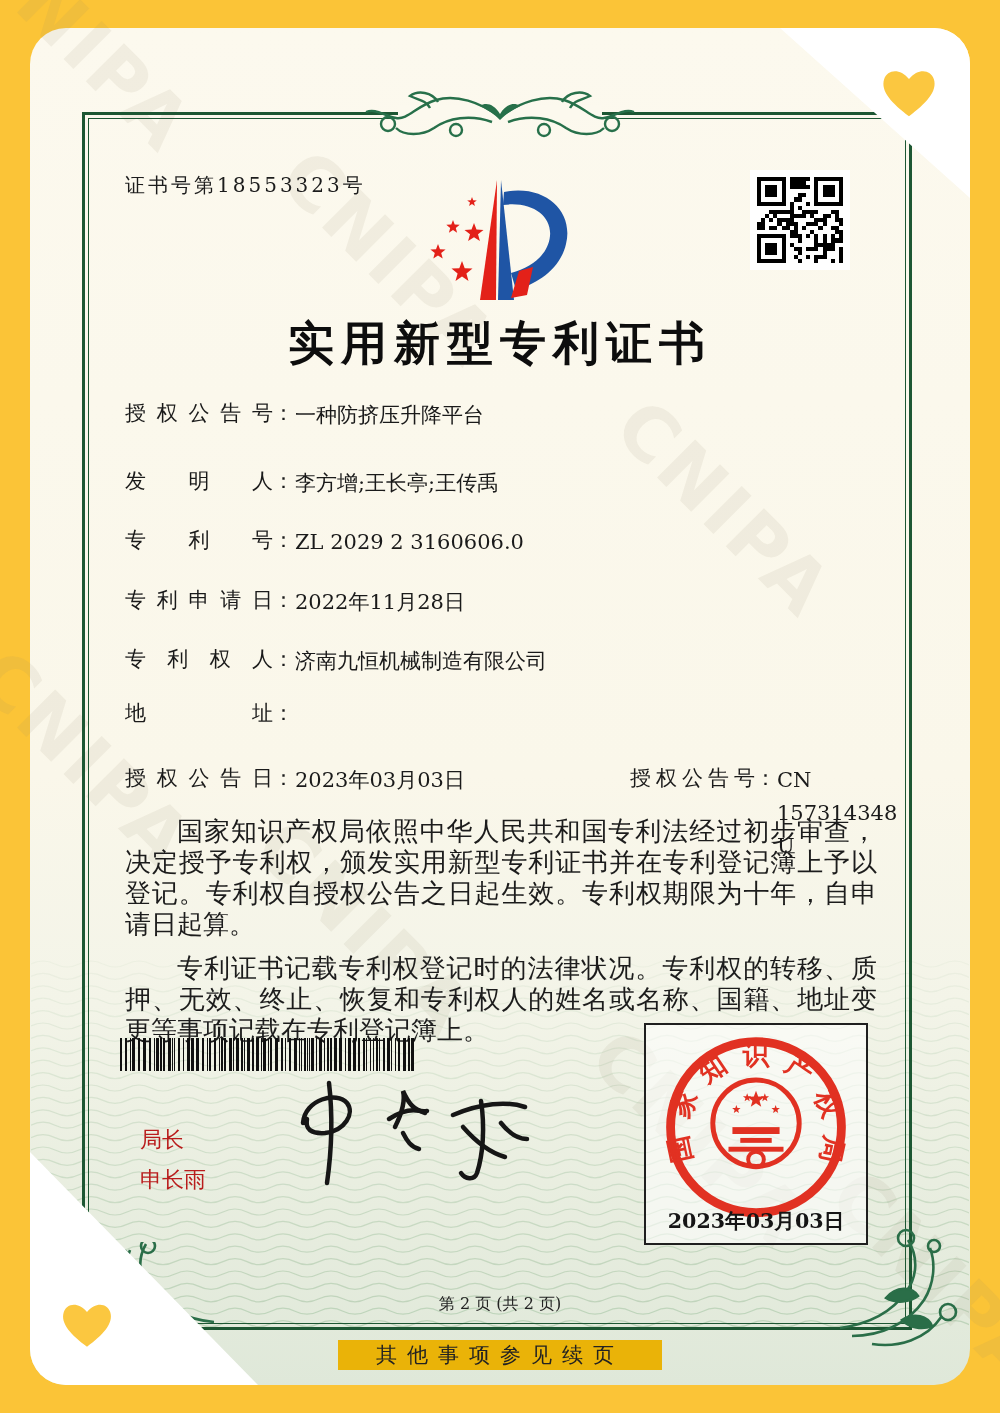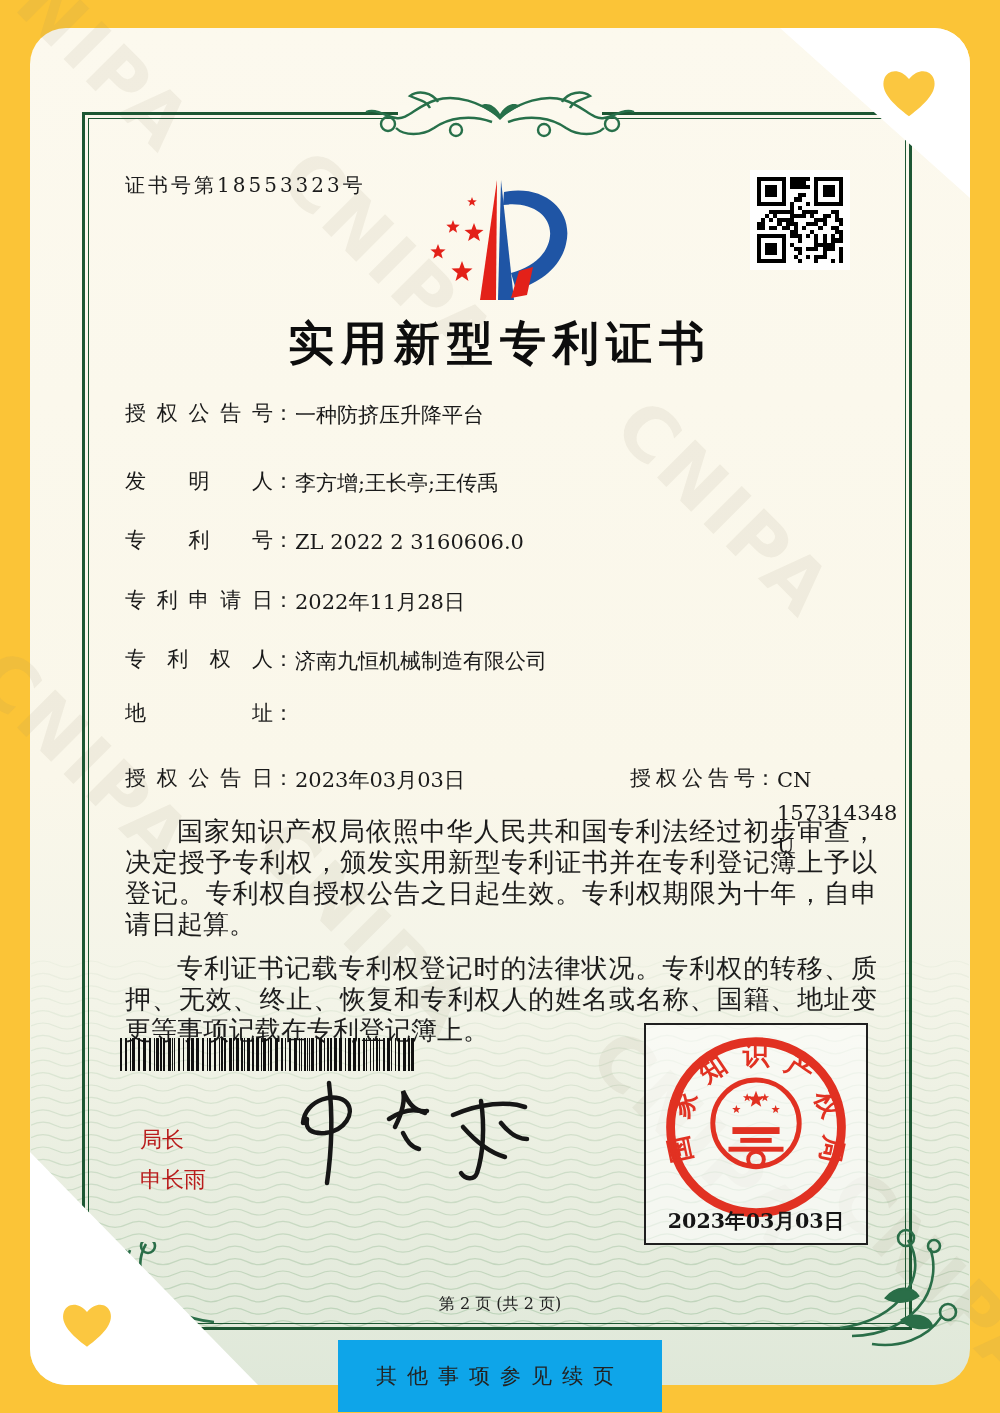--- a/index.html
+++ b/index.html
@@ -53,21 +53,21 @@
   .page-info { position:absolute; left:0; right:0; top:1294px; text-align:center; font-size:16px; color:#222; }
   .corner-overlay { position:absolute; background:#fff; z-index:6; }
   .co-tr { left:780px; top:28px; width:190px; height:170px;
            clip-path:polygon(0 0,100% 0,100% 100%); border-top-right-radius:36px; }
   .co-bl { left:30px; top:1152px; width:228px; height:233px;
            clip-path:polygon(0 0,100% 100%,0 100%); border-bottom-left-radius:36px; }
   .heart { position:absolute; }
   .heart-tr { left:98px; top:36px; }
   .heart-bl { left:28px; top:146px; }
   .note-wrap { position:absolute; left:0; right:0; top:1340px; text-align:center; z-index:7; }
-  .note { display:inline-block; background:#0ea5e9; padding:22px 38px; font-size:21px;
+  .note { display:inline-block; background:#eab308; padding:1px 38px; font-size:21px;
           letter-spacing:10px; color:#222; }
 </style>
 </head>
 <body>
 
 <div class="canvas">
 
   <div class="paper"></div>
 
   <svg class="waves" viewBox="0 0 938 372">
@@ -321,21 +321,21 @@
       <span class="fvalue">一种防挤压升降平台</span>
     </div>
     <div class="field f2">
       <span class="flabel">发明人</span>
       <span class="fcolon">：</span>
       <span class="fvalue">李方增;王长亭;王传禹</span>
     </div>
     <div class="field f3">
       <span class="flabel">专利号</span>
       <span class="fcolon">：</span>
-      <span class="fvalue">ZL 2022 2 3160606.0</span>
+      <span class="fvalue">ZL 2029 2 3160606.0</span>
     </div>
     <div class="field f4">
       <span class="flabel">专利申请日</span>
       <span class="fcolon">：</span>
       <span class="fvalue">2022年11月28日</span>
     </div>
     <div class="field f5">
       <span class="flabel">专利权人</span>
       <span class="fcolon">：</span>
       <span class="fvalue">济南九恒机械制造有限公司</span>

